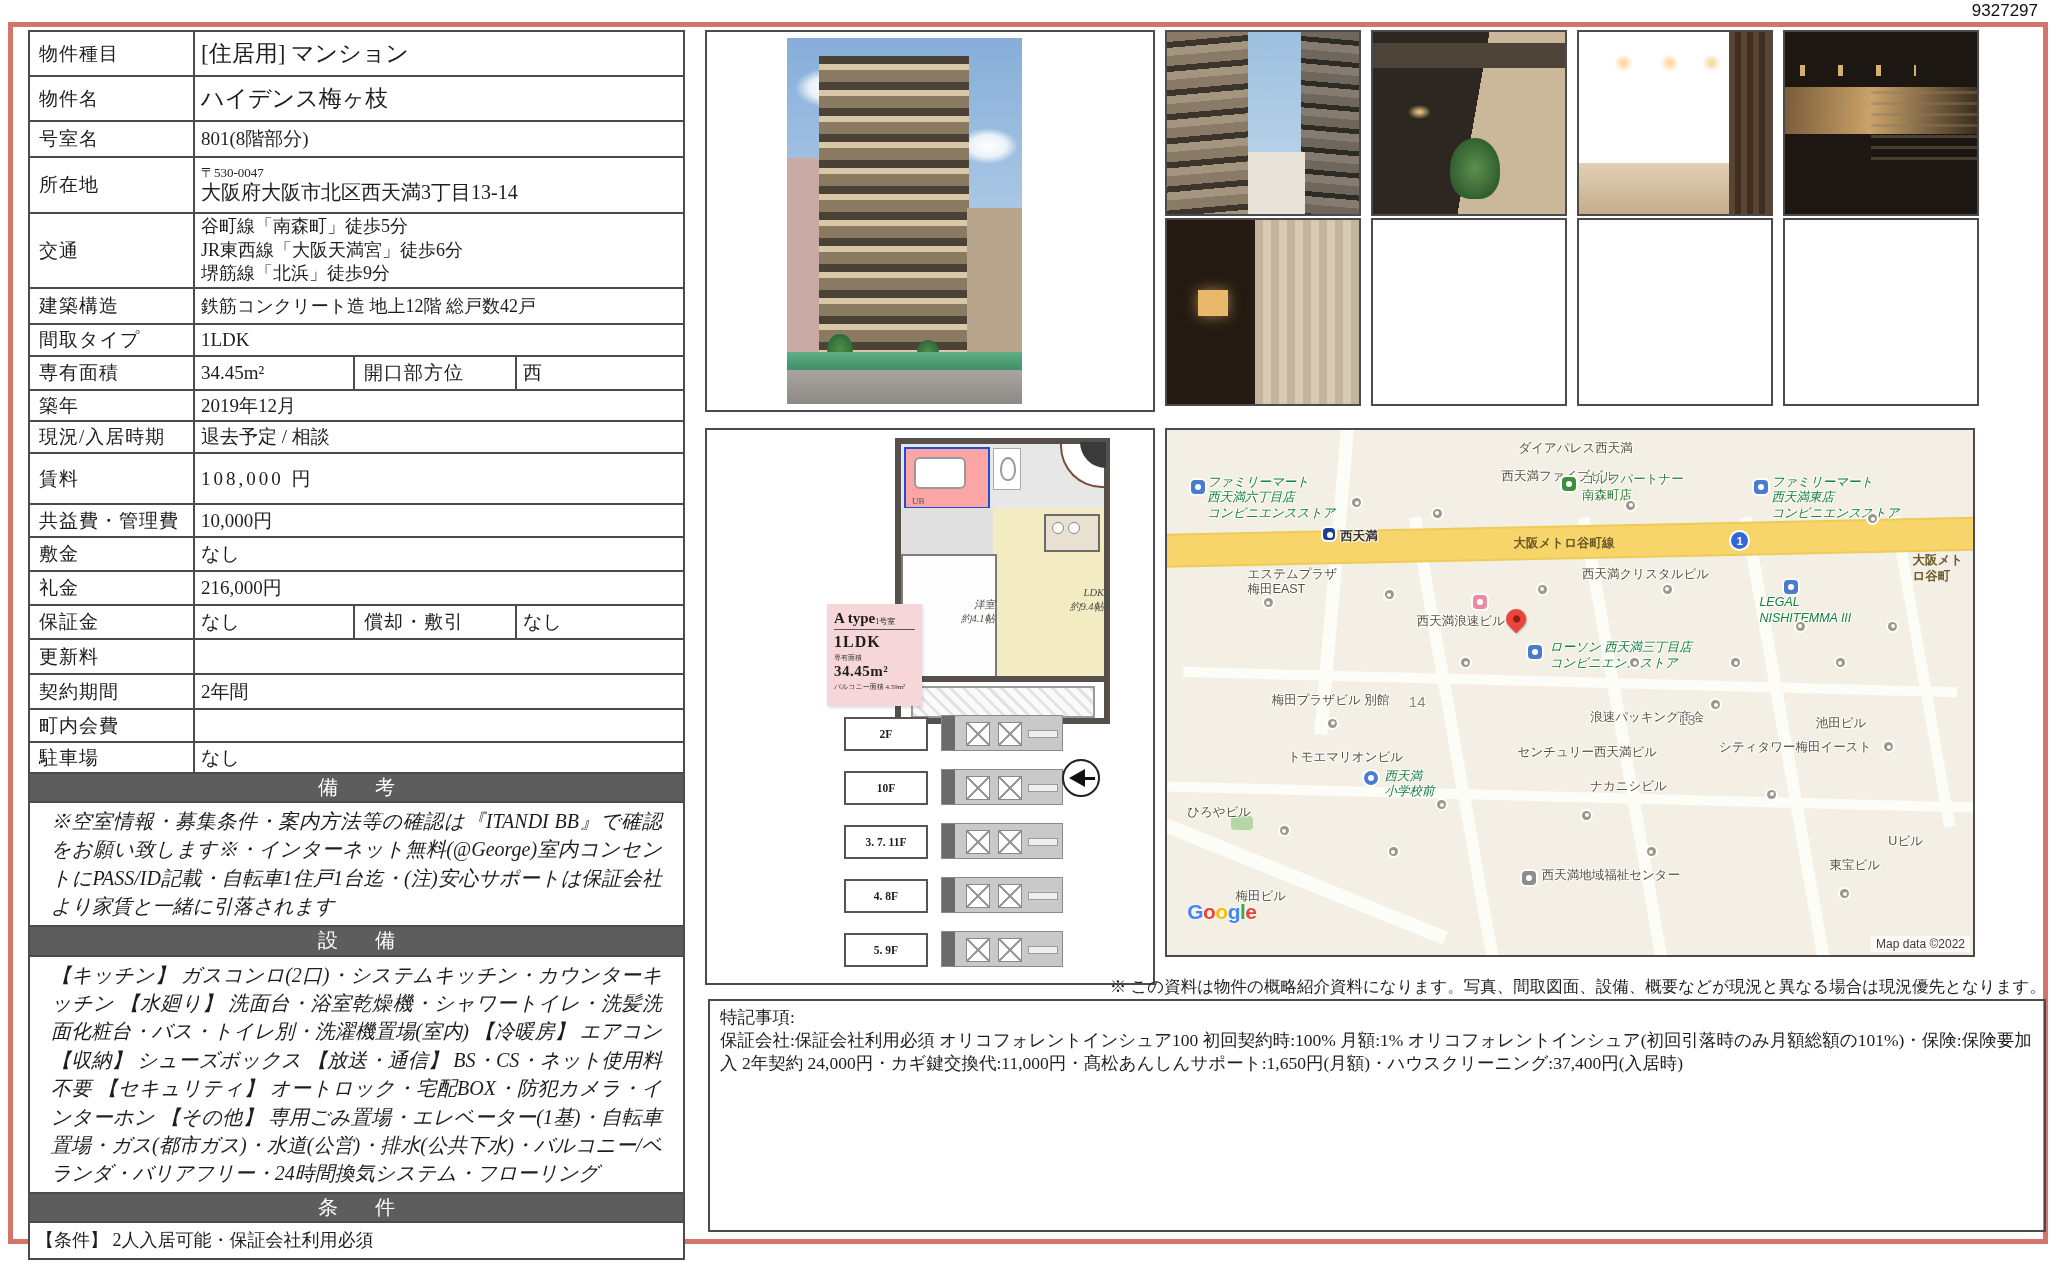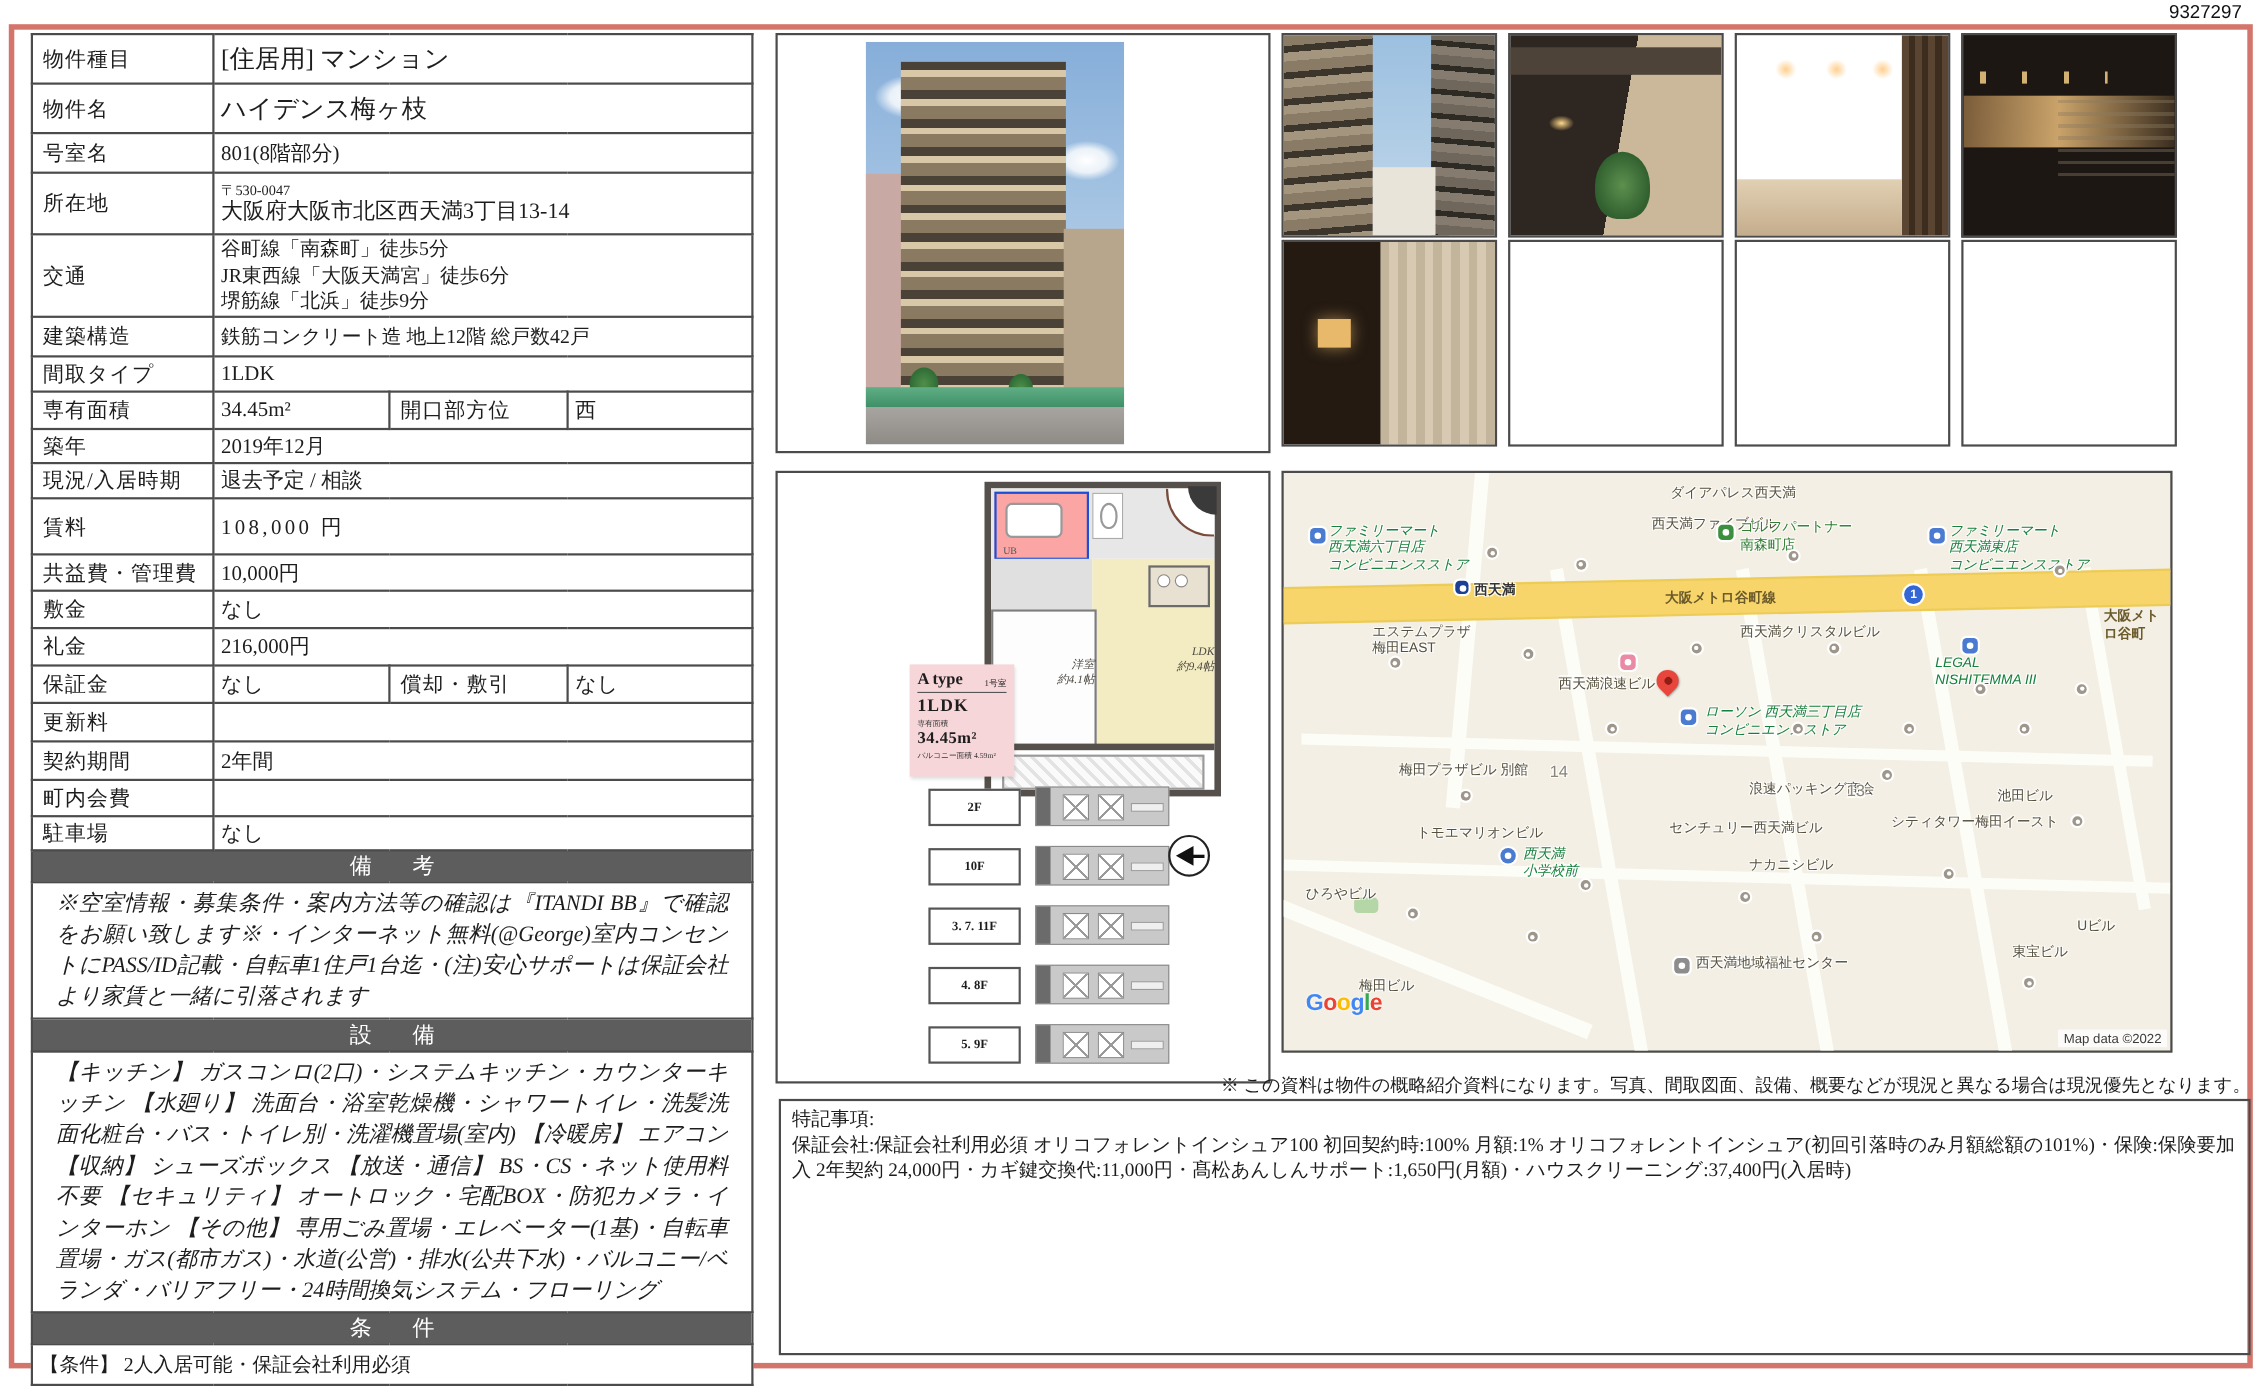--- a/index.html
+++ b/index.html
@@ -66,21 +66,21 @@
   .d-fan{position:absolute;right:-2px;top:-2px;width:26px;height:26px;background:#3a3a3a;border-bottom-left-radius:26px;}
   .d-hall{position:absolute;left:0;top:64px;width:92px;height:46px;background:#e0e0e0;}
   .d-ldk{position:absolute;left:92px;top:64px;width:111px;height:168px;background:#f3ecc3;}
   .d-kit{position:absolute;right:4px;top:6px;width:52px;height:34px;border:2px solid #6b6b6b;background:#e8e0d0;}
   .d-burn{position:absolute;top:6px;width:10px;height:10px;border:1px solid #888;border-radius:50%;background:#fff;}
   .d-yo{position:absolute;left:0px;top:110px;width:92px;height:122px;background:#fdfdfd;border:2px solid #7d7d7d;}
   .d-wall{position:absolute;left:0;top:232px;width:100%;height:6px;background:#55504b;}
   .d-balc{position:absolute;left:10px;top:242px;width:180px;height:28px;border:2px solid #9a9a9a;background:repeating-linear-gradient(45deg,#e3e3e3 0 3px,#fafafa 3px 9px);}
   .d-lab{position:absolute;font-size:10.5px;color:#4f4a42;text-align:right;white-space:pre-line;line-height:1.3;font-style:italic;}
   .pinkcard{position:absolute;left:120px;top:174px;width:95px;height:102px;background:#f6d6d9;box-shadow:1px 2px 3px #00000022;padding:6px 7px;box-sizing:border-box;}
-  .pc-top{display:flex;justify-content:space-between;align-items:flex-end;border-bottom:1.5px solid #555;padding-bottom:2px;}
+  .pc-top{display:flex;align-items:flex-end;border-bottom:1.5px solid #555;padding-bottom:2px;}
   .pc-a{font-size:15px;font-weight:bold;}
   .pc-room{font-size:8px;}
   .pc-madori{font-size:16px;font-weight:bold;margin-top:3px;letter-spacing:1px;}
   .pc-small{font-size:7px;margin-top:2px;color:#333;}
   .pc-area{font-size:15px;font-weight:bold;letter-spacing:.5px;}
   .fbox{position:absolute;left:137px;width:80px;height:30px;border:2px solid #555;background:#fff;
         display:flex;align-items:center;justify-content:center;font-size:11.5px;font-weight:bold;}
   .strip{position:absolute;left:234px;width:120px;height:34px;background:#c9c9c9;border:1px solid #8a8a8a;}
   .strip .cap{position:absolute;left:0;top:0;width:13px;height:100%;background:#6b6b6b;}
   .strip .win{position:absolute;top:6px;width:22px;height:22px;background:

